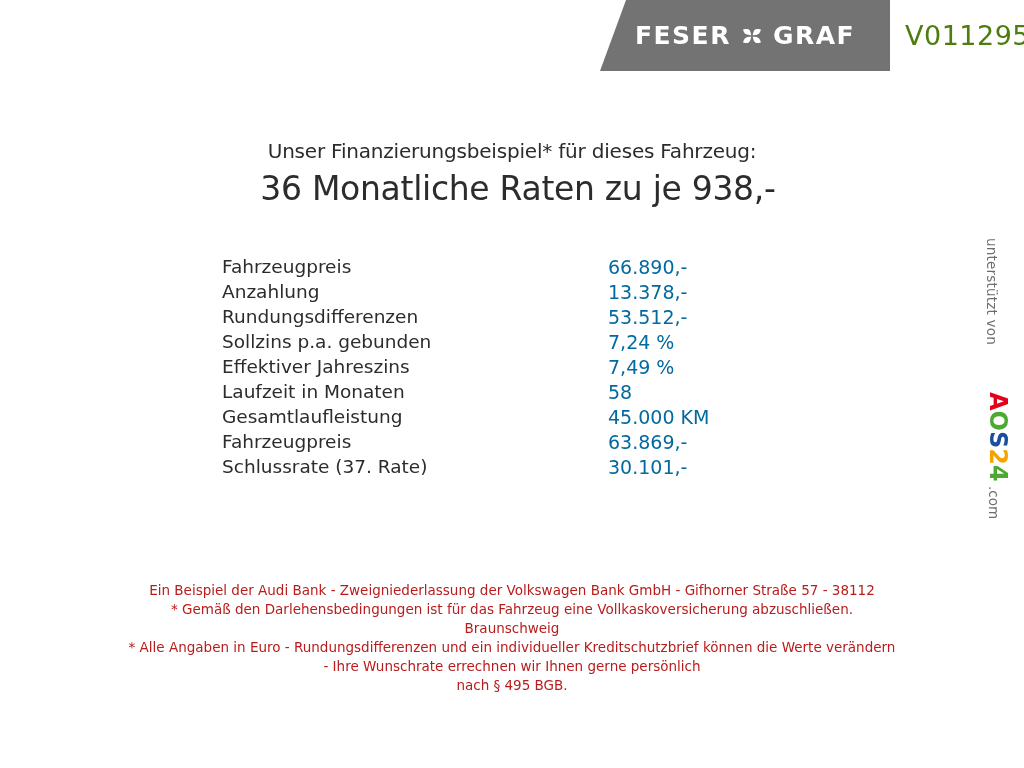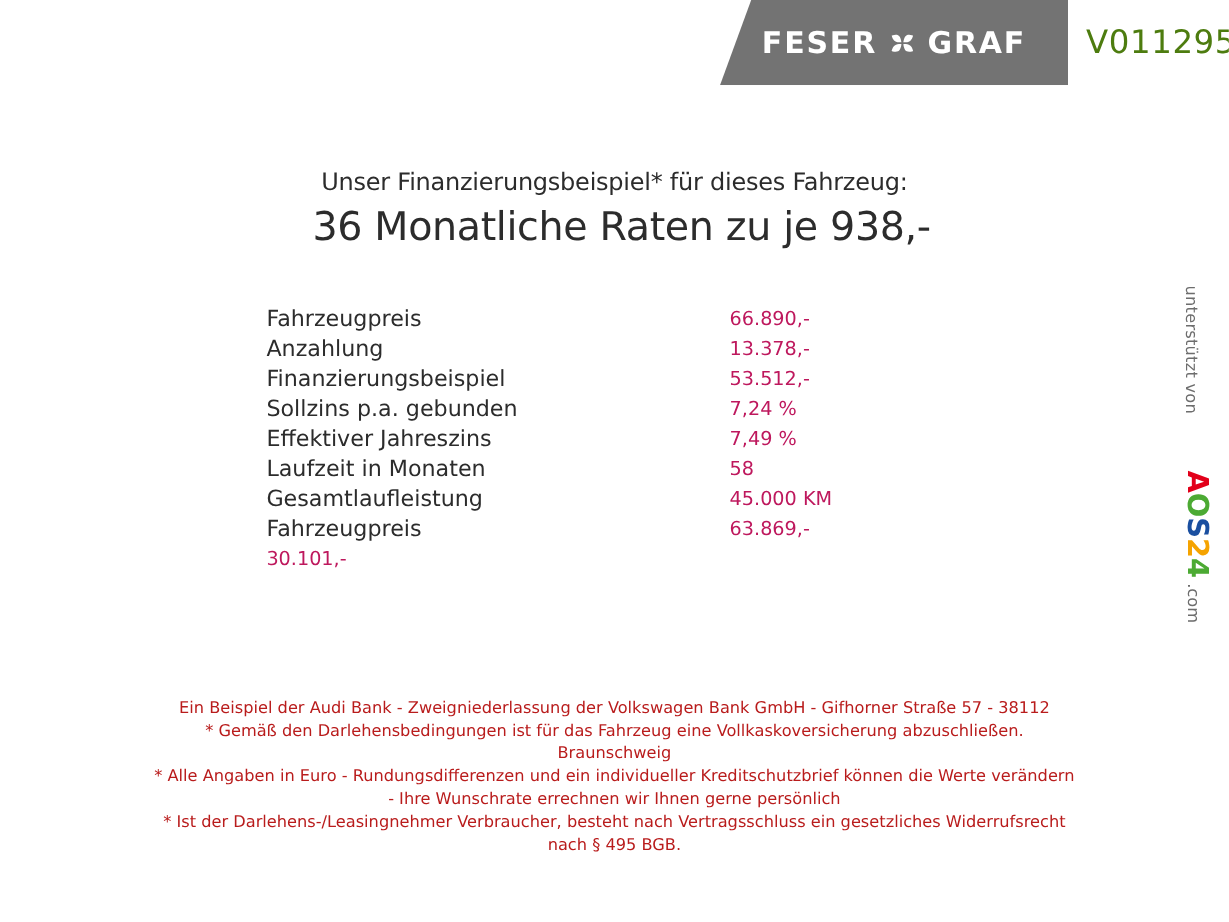--- a/index.html
+++ b/index.html
@@ -99,22 +99,22 @@
     height: 25px;
     align-items: flex-start;
   }
   .fin-label {
     width: 386px;
     font-size: 18.5px;
     color: #2c2c2c;
     white-space: nowrap;
   }
   .fin-value {
-    font-size: 16px;
-    color: #be185d;
+    font-size: 19px;
+    color: #0369a1;
     white-space: nowrap;
   }
 
   
   .footer {
     position: absolute;
     top: 582px;
     left: 62px;
     width: 900px;
     text-align: center;
@@ -200,21 +200,21 @@
 <div class="finance-table">
   <div class="fin-row">
     <div class="fin-label">Fahrzeugpreis</div>
     <div class="fin-value">66.890,-</div>
   </div>
   <div class="fin-row">
     <div class="fin-label">Anzahlung</div>
     <div class="fin-value">13.378,-</div>
   </div>
   <div class="fin-row">
-    <div class="fin-label">Finanzierungsbeispiel</div>
+    <div class="fin-label">Rundungsdifferenzen</div>
     <div class="fin-value">53.512,-</div>
   </div>
   <div class="fin-row">
     <div class="fin-label">Sollzins p.a. gebunden</div>
     <div class="fin-value">7,24 %</div>
   </div>
   <div class="fin-row">
     <div class="fin-label">Effektiver Jahreszins</div>
     <div class="fin-value">7,49 %</div>
   </div>
@@ -224,31 +224,31 @@
   </div>
   <div class="fin-row">
     <div class="fin-label">Gesamtlaufleistung</div>
     <div class="fin-value">45.000 KM</div>
   </div>
   <div class="fin-row">
     <div class="fin-label">Fahrzeugpreis</div>
     <div class="fin-value">63.869,-</div>
   </div>
   <div class="fin-row">
+    <div class="fin-label">Schlussrate (37. Rate)</div>
     <div class="fin-value">30.101,-</div>
   </div>
 </div>
 
 <div class="footer">
   <p>Ein Beispiel der Audi Bank - Zweigniederlassung der Volkswagen Bank GmbH - Gifhorner Straße 57 - 38112</p>
   <p>* Gemäß den Darlehensbedingungen ist für das Fahrzeug eine Vollkaskoversicherung abzuschließen.</p>
   <p>Braunschweig</p>
   <p>* Alle Angaben in Euro - Rundungsdifferenzen und ein individueller Kreditschutzbrief können die Werte verändern</p>
   <p>- Ihre Wunschrate errechnen wir Ihnen gerne persönlich</p>
-  <p>* Ist der Darlehens-/Leasingnehmer Verbraucher, besteht nach Vertragsschluss ein gesetzliches Widerrufsrecht</p>
   <p>nach § 495 BGB.</p>
 </div>
 
 <div class="side-credit">
   <span class="vtext">unterstützt von</span>
   <span class="vlogo">
     <span class="a">A</span><span class="o">O</span><span class="s">S</span><span class="two">2</span><span class="four">4</span>
   </span>
   <span class="vdom">.com</span>
 </div>

